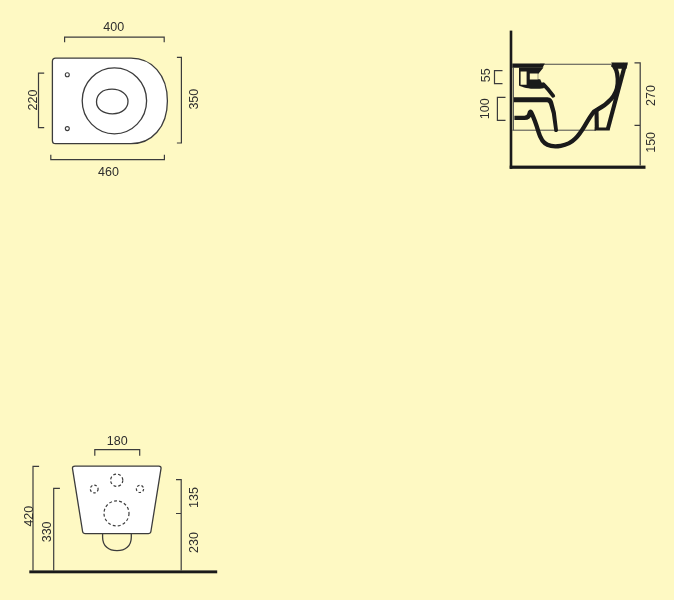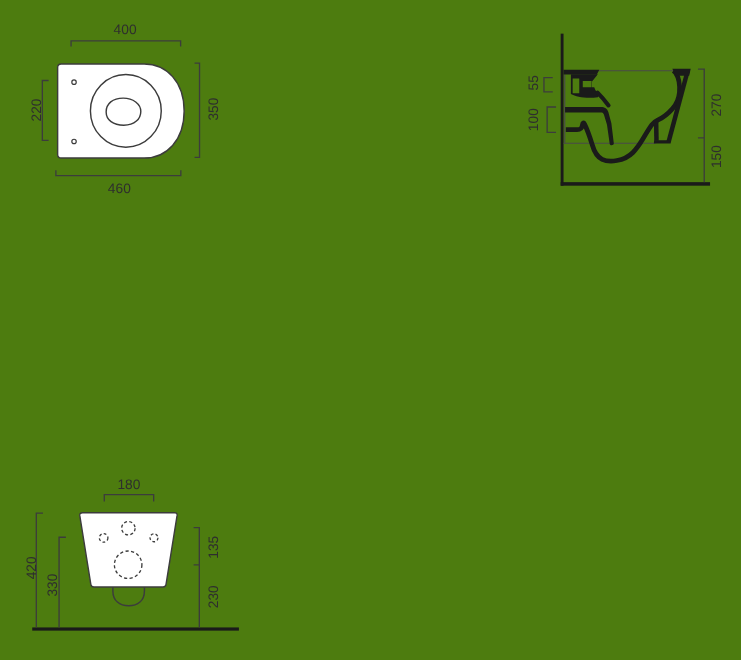--- a/index.html
+++ b/index.html
@@ -1,16 +1,16 @@
 <!DOCTYPE html>
 <html><head>
 <meta charset="utf-8">
 <style>
   html,body{margin:0;padding:0;background:#fff;}
-  .page{position:relative;width:674px;height:600px;background:#4d7c0f;overflow:hidden;}
+  .page{position:relative;width:674px;height:600px;background:#fef9c3;overflow:hidden;}
   text{font-family:"Liberation Sans",sans-serif;fill:#2e2e2e;font-size:12.5px;}
 </style>
 </head>
 <body>
 <div class="page">
 <svg width="674" height="600" viewBox="0 0 674 600">
 
 <text x="113.7" y="31.3" text-anchor="middle">400</text>
 
 <path d="M64.6,42.2 V37.2 H164.2 V42.2" fill="none" stroke="#3c3c3c" stroke-width="1.2"></path>

